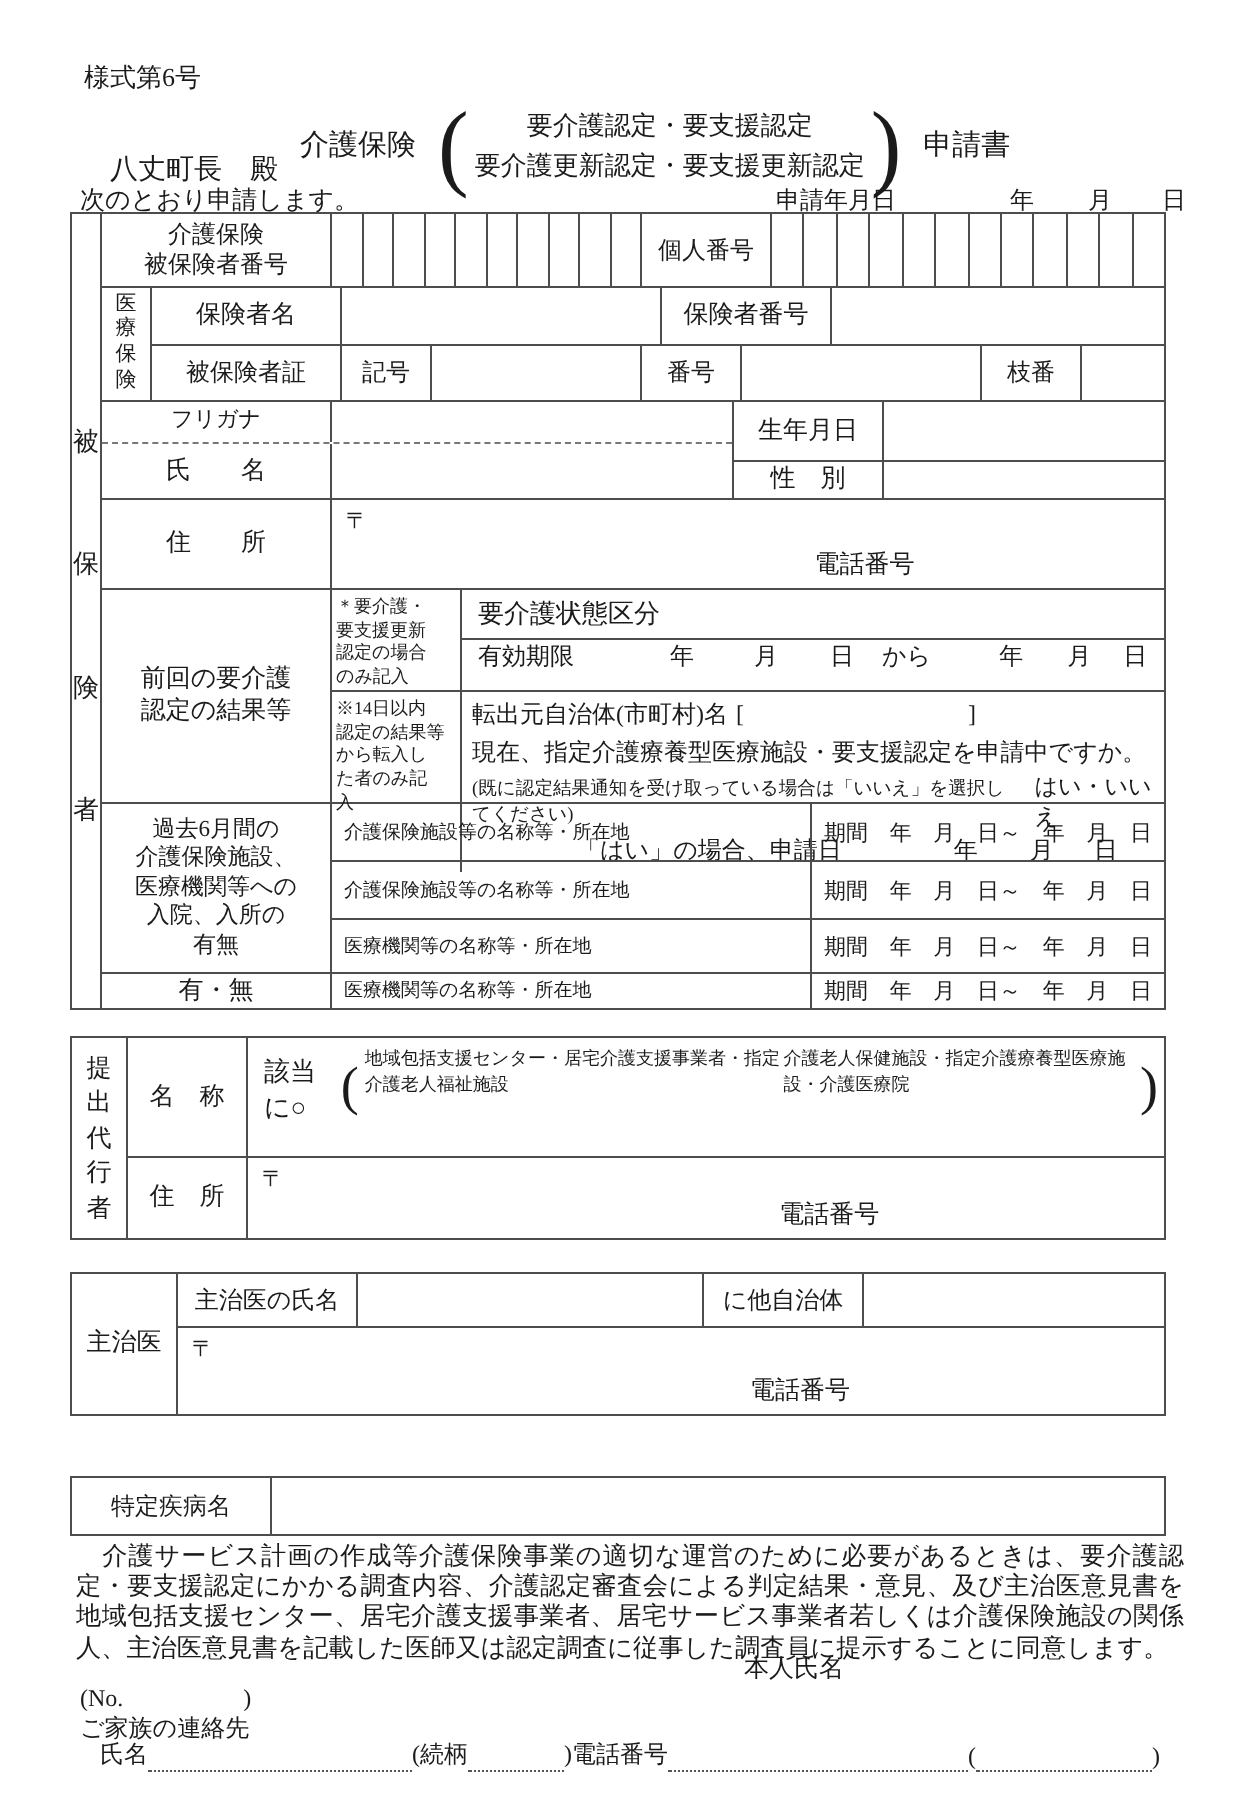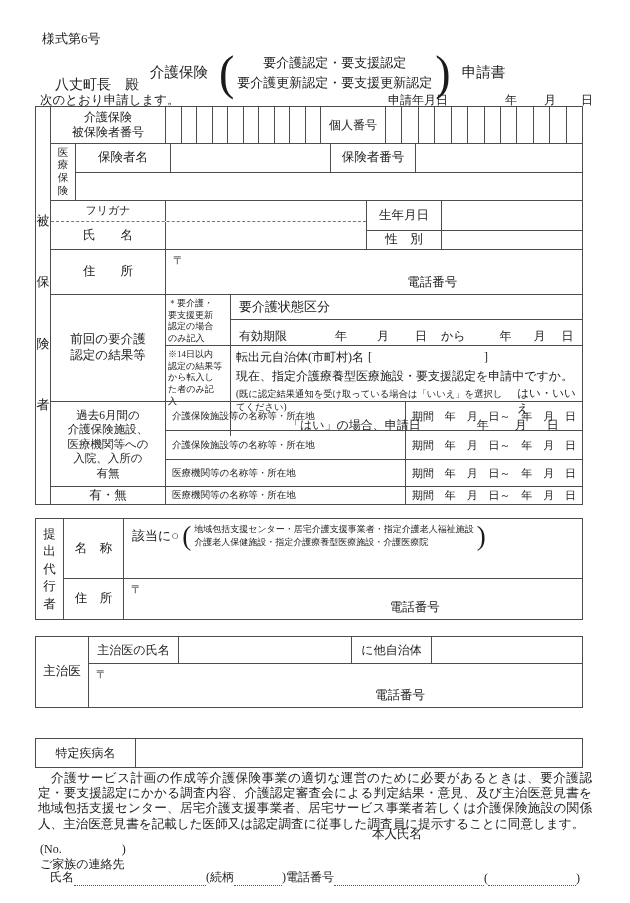--- a/index.html
+++ b/index.html
@@ -34,21 +34,21 @@
   .vlabel{width:15px;font-size:13px;justify-content:space-between;padding:105px 0 90px;}
   .vlabel2{width:25px;font-size:10.5px;justify-content:center;line-height:1.2;}
   .vlabel3{width:28px;font-size:12.5px;justify-content:space-evenly;padding:6px 0;}
   .w115{width:115px;} .w95{width:95px;} .w85{width:85px;} .w75{width:75px;text-align:right;}
   .w65{width:65px;} .w50{width:50px;} .w45{width:45px;}
   .title-cluster{display:flex;align-items:center;}
   .paren{font-size:46px;font-weight:400;line-height:0.9;transform:scaleY(1.05);
          margin:0 3px;align-self:center;}
   .paren2{font-size:27px;line-height:1;margin:0 3px;align-self:center;}
   .t-lines{display:flex;flex-direction:column;font-size:13px;line-height:1.55;text-align:center;}
-  .opt{display:flex;flex-direction:column;font-size:9px;line-height:1.45;text-align:left;}
+  .opt{display:flex;flex-direction:row;font-size:9px;line-height:1.45;text-align:left;}
   .blank{box-sizing:border-box;}
   .f12{font-size:12px;} .f11{font-size:11px;}
   .hosplbl{font-size:11.5px;}
   .dot{border-bottom:1px dotted #555;height:15px;display:inline-block;box-sizing:border-box;}
   .para{font-size:12.6px;line-height:15.2px;text-align:justify;}
   .tok{font-size:12px;}
 </style>
 </head>
 <body>
 
@@ -120,20 +120,29 @@
             <span>医</span>
             <span>療</span>
             <span>保</span>
             <span>険</span>
           </div>
         <div class="col flex1">
           <div class="flex bb" style="height:28px">
             <div class="cell lbl w95 br">保険者名</div>
             <div class="cell blank br" style="width:160px"></div>
             <div class="cell lbl w85 br">保険者番号</div>
+            <div class="cell blank flex1"></div>
+          </div>
+          <div class="flex" style="height:27px">
+            <div class="cell lbl w95 br f12">被保険者証</div>
+            <div class="cell lbl w45 br f12">記号</div>
+            <div class="cell blank br" style="width:105px"></div>
+            <div class="cell lbl w50 br f12">番号</div>
+            <div class="cell blank br" style="width:120px"></div>
+            <div class="cell lbl w50 br f12">枝番</div>
             <div class="cell blank flex1"></div>
           </div>
         </div>
       </div>
 
       <div class="flex bb" style="height:48px">
         <div class="col br" style="width:315px">
           <div class="flex dashb" style="height:20px">
             <div class="cell lbl w115 br f11">フリガナ</div>
             <div class="cell blank flex1"></div>
@@ -169,21 +178,21 @@
         <div class="col flex1">
           <div class="flex bb" style="height:50px">
             <div class="cell note w65 br">＊要介護・
 要支援更新
 認定の場合
 のみ記入</div>
             <div class="col flex1">
               <div class="flex bb" style="height:25px;align-items:center;padding-left:8px;font-size:13px;box-sizing:border-box">
                   <span>要介護状態区分</span>
                 </div>
-              <div class="flex flex1 tok" style="align-items:flex-end">
+              <div class="flex flex1 tok" style="align-items:flex-start">
                 <span style="margin-left:8px">有効期限</span>
                 <span style="margin-left:48px">年</span>
                 <span style="margin-left:30px">月</span>
                 <span style="margin-left:26px">日</span>
                 <span style="margin-left:14px">から</span>
                 <span style="margin-left:34px">年</span>
                 <span style="margin-left:22px">月</span>
                 <span style="margin-left:16px">日</span>
               </div>
             </div>

